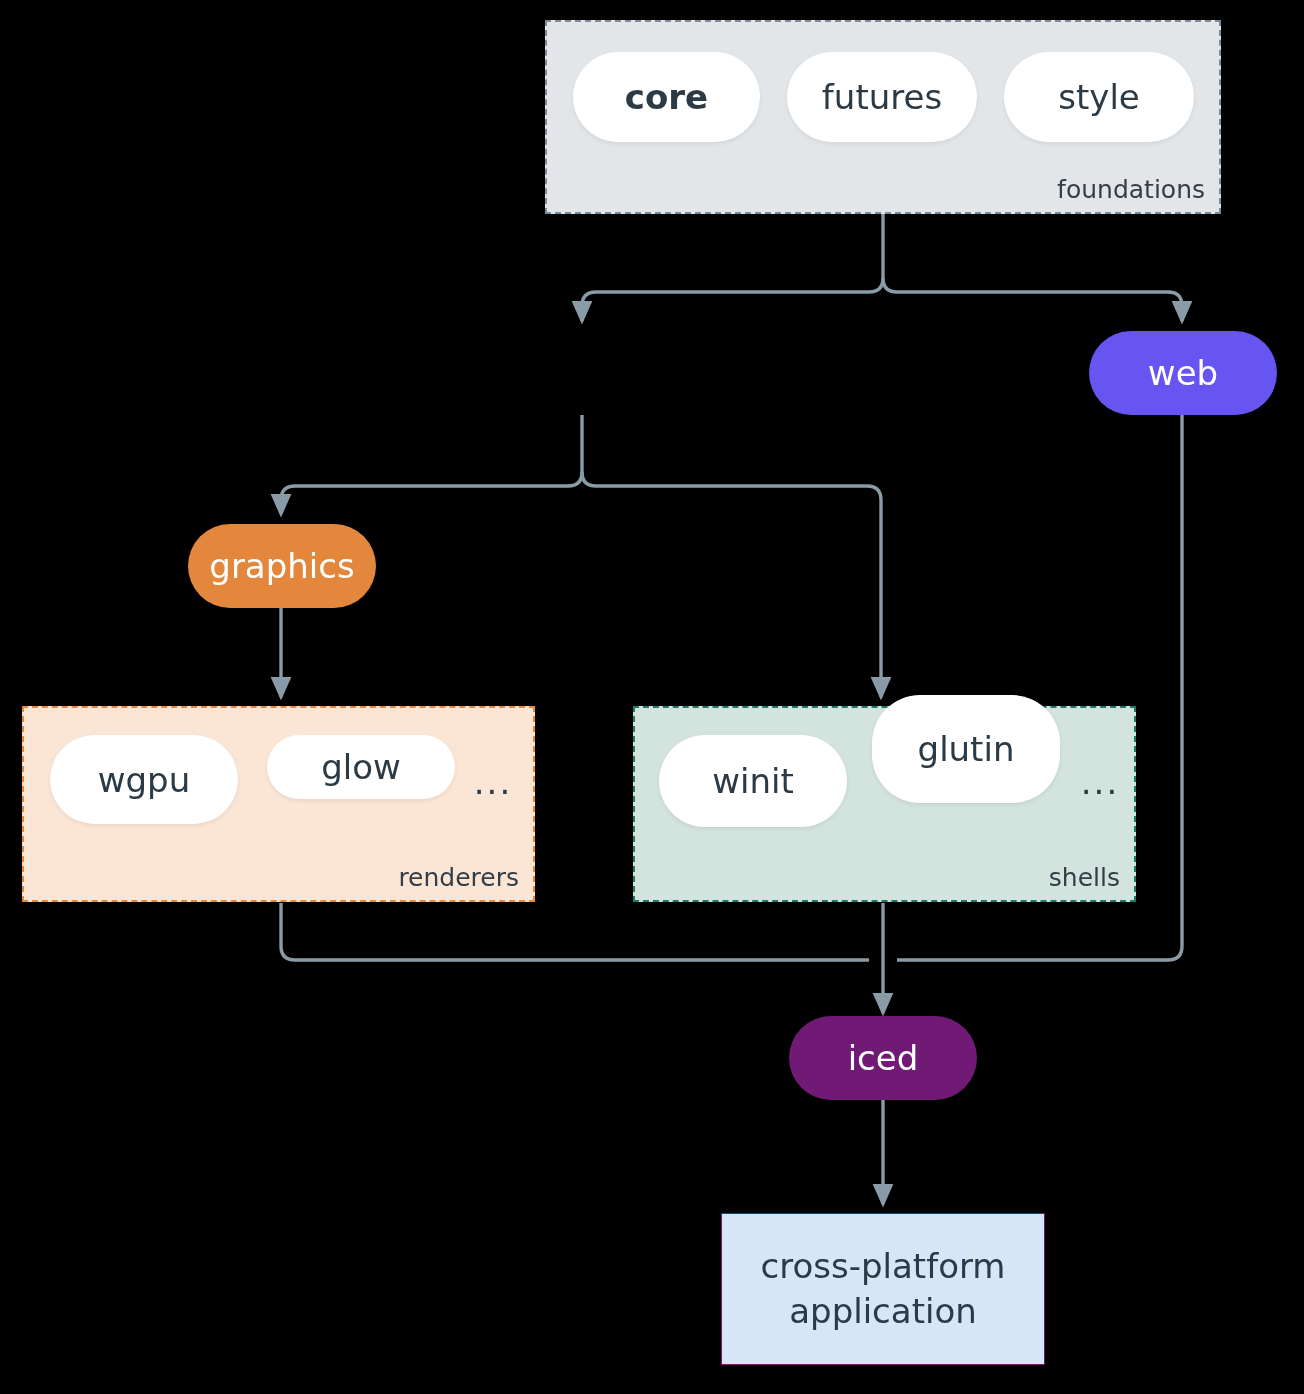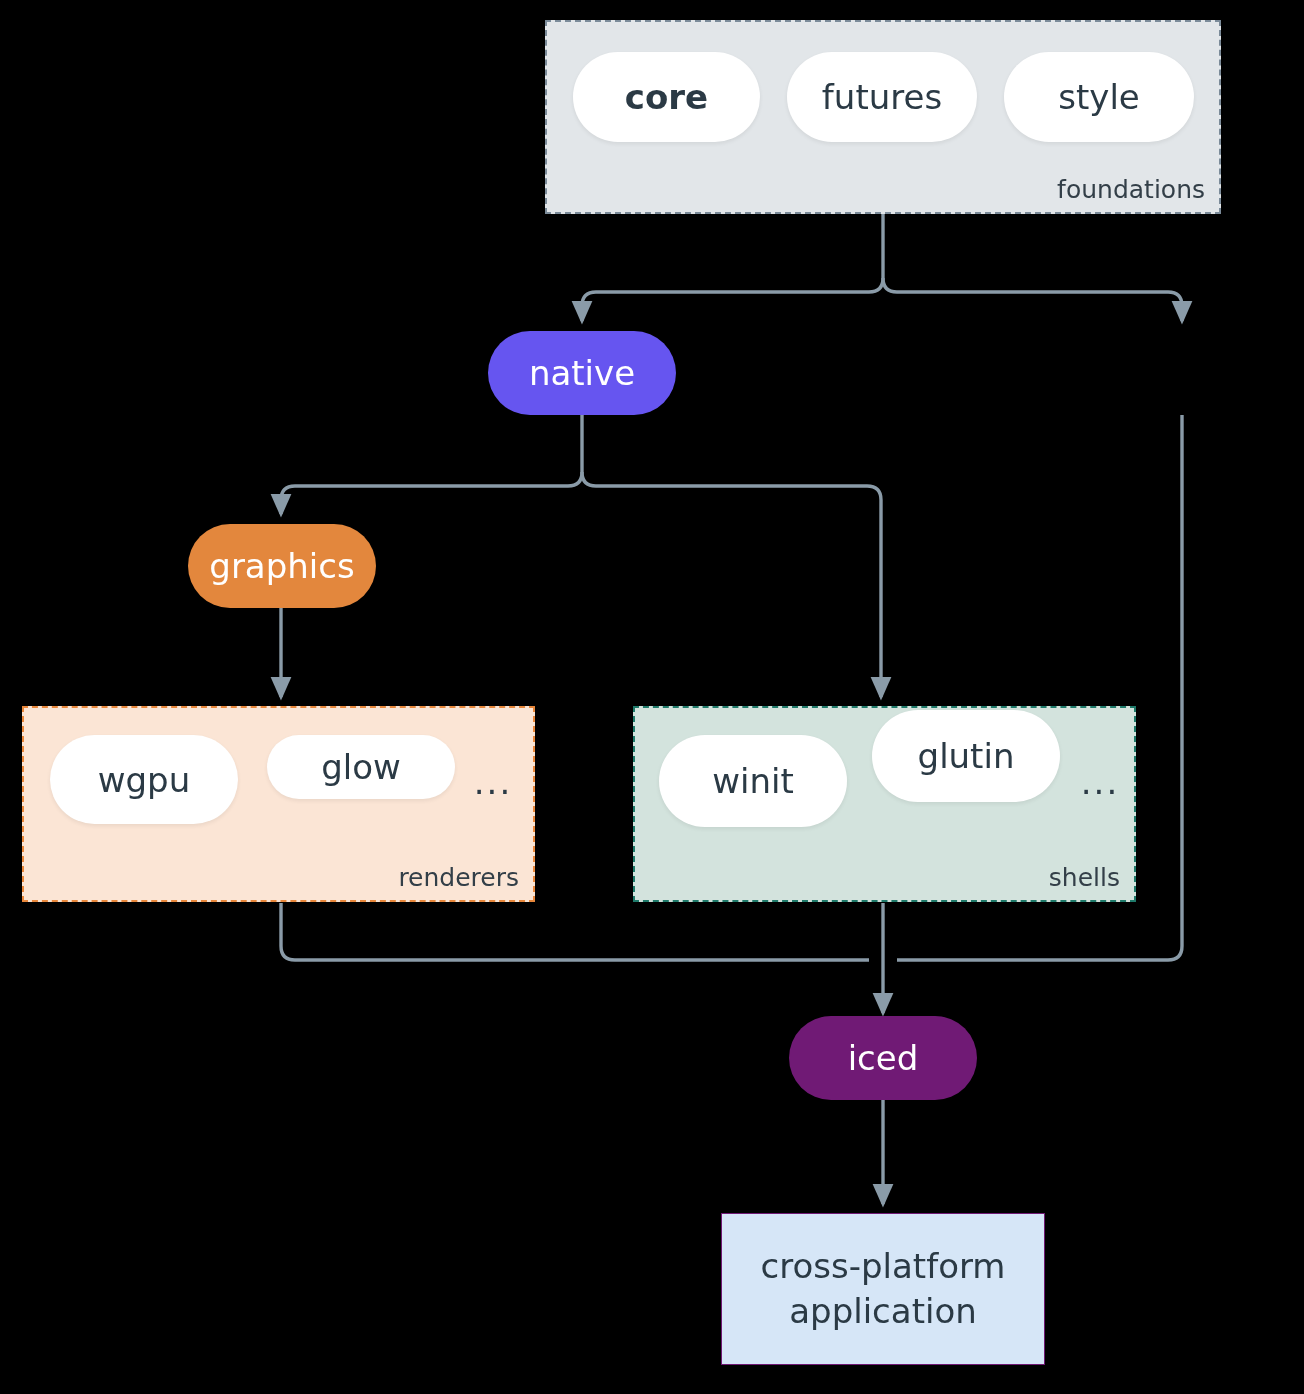--- a/index.html
+++ b/index.html
@@ -157,36 +157,36 @@
     </g>
   </svg>
 
   <div class="cluster" id="cluster-foundations">
     <span class="cluster-label">foundations</span>
   </div>
   <div class="pill-white" style="left:573px; top:52px; width:187px; height:90px;font-weight:bold;">core</div>
   <div class="pill-white" style="left:787px; top:52px; width:190px; height:90px;">futures</div>
   <div class="pill-white" style="left:1004px; top:52px; width:190px; height:90px;">style</div>
 
-  <div class="node node-purple" style="left:488px; top:331px; width:188px; height:84px;">native</div>
+  <div class="node node-purple" style="left:1089px; top:331px; width:188px; height:84px;">web</div>
 
   <div class="node node-orange" style="left:188px; top:524px; width:188px; height:84px;">graphics</div>
 
   <div class="cluster" id="cluster-renderers">
     <span class="cluster-label">renderers</span>
   </div>
   <div class="pill-white" style="left:50px; top:735px; width:188px; height:89px;">wgpu</div>
   <div class="pill-white" style="left:267px; top:735px; width:188px; height:64px;">glow</div>
   <div class="ellipsis" style="left:470px; top:760px; width:46px; height:44px;">...</div>
 
   <div class="cluster" id="cluster-shells">
     <span class="cluster-label">shells</span>
   </div>
   <div class="pill-white" style="left:659px; top:735px; width:188px; height:92px;">winit</div>
-  <div class="pill-white" style="left:872px; top:710px; width:188px; height:92px;">glutin</div>
+  <div class="pill-white" style="left:872px; top:695px; width:188px; height:108px;">glutin</div>
   <div class="ellipsis" style="left:1077px; top:760px; width:46px; height:44px;">...</div>
 
   <div class="node node-blue" style="left:789px; top:1016px; width:188px; height:84px;">iced</div>
 
   <div id="node-application">
     <span>cross-platform</span>
     <span>application</span>
   </div>
 
 </div>

